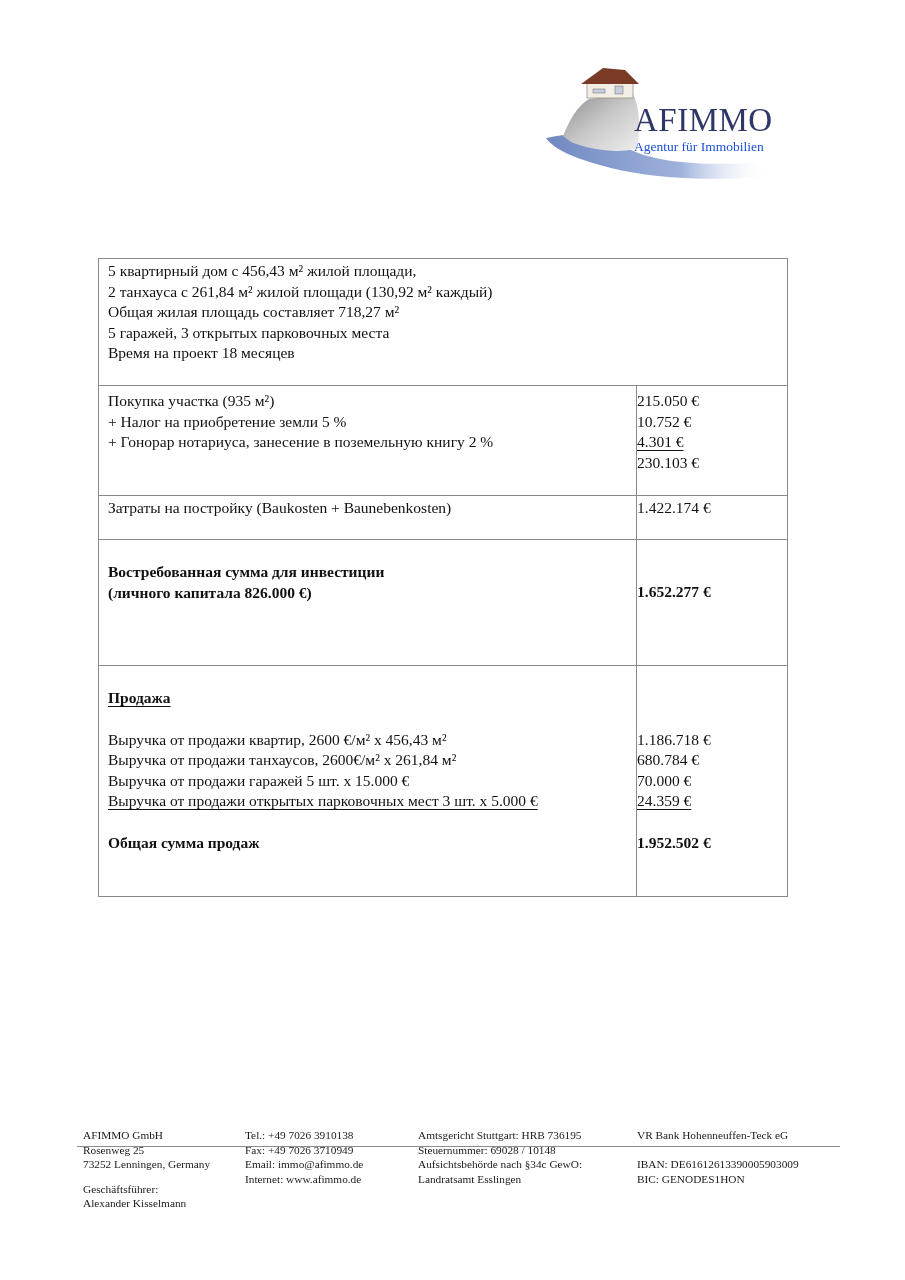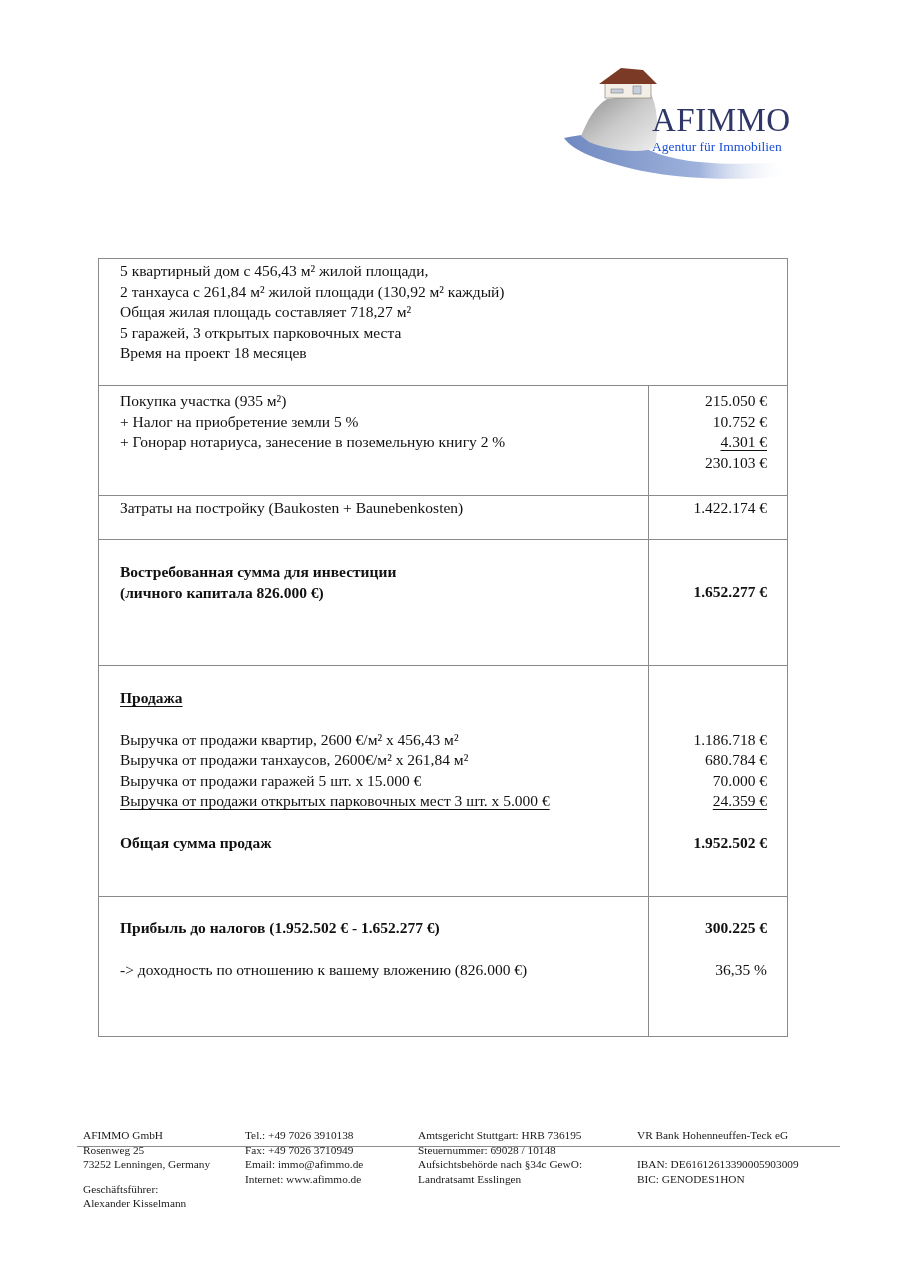--- a/index.html
+++ b/index.html
@@ -2,43 +2,43 @@
 <html><head>
   <meta charset="utf-8">
   <style>
     html, body { margin: 0; padding: 0; background: #ffffff; }
     body {
       width: 905px; height: 1280px; position: relative; overflow: hidden;
       font-family: "Liberation Serif", "DejaVu Serif", serif;
       color: #111111;
     }
     
-    .logo { position: absolute; left: 559px; top: 66px; width: 235px; height: 120px; }
+    .logo { position: absolute; left: 541px; top: 66px; width: 235px; height: 120px; }
     .logo svg { position: absolute; left: 0; top: 0; }
     .logo-name {
       position: absolute; left: 93px; top: 38px;
       font-family: "Liberation Serif", serif; font-size: 33px; color: #2f3668;
       letter-spacing: 0.5px; line-height: 1;
     }
     .logo-tag {
       position: absolute; left: 93px; top: 74px;
       font-family: "Liberation Serif", serif; font-size: 13.5px; color: #1d4ed8; line-height: 1;
       white-space: nowrap;
     }
 
     
     .sheet {
       position: absolute; left: 98px; top: 258px; width: 690px;
       border-collapse: collapse; font-size: 15.5px; line-height: 20.5px;
     }
     .sheet td {
       border: 1.5px solid #8a8a8a; vertical-align: top; padding: 0;
     }
-    .sheet td.l { width: 528px; padding-left: 21px; }
-    .sheet td.r { text-align: right; padding-right: 20px; margin-top: 40px; }
+    .sheet td.l { width: 528px; padding-left: 9px; }
+    .sheet td.r { padding-right: 20px; margin-top: 40px; }
     .line { white-space: nowrap; }
     .b { font-weight: bold; }
     .u { text-decoration: underline; text-decoration-thickness: 1px; text-underline-offset: 3px; }
 
     .row-intro td { height: 124px; padding-top: 2px; }
     .row-land td { height: 104px; padding-top: 5px; }
     .row-build td { height: 41px; padding-top: 2px; }
     .row-invest td { height: 83px; }
     .row-sale td { height: 208px; }
     .row-profit td { height: 118px; }
@@ -136,32 +136,20 @@
       <div style="height:41.5px;"></div>
       <div>1.186.718 €</div>
       <div>680.784 €</div>
       <div>70.000 €</div>
       <div><span class="u">24.359 €</span></div>
       <div style="height:21px;"></div>
       <div class="b">1.952.502 €</div>
     </td>
   </tr>
 
-  <tr class="row-profit">
-    <td class="l" style="padding-top:21px;">
-      <div class="line b">Прибыль до налогов (1.952.502 € - 1.652.277 €)</div>
-      <div style="height:21px;"></div>
-      <div class="line">-&gt; доходность по отношению к вашему вложению (826.000 €)</div>
-    </td>
-    <td class="r" style="padding-top:21px;">
-      <div class="b">300.225 €</div>
-      <div style="height:21px;"></div>
-      <div>36,35 %</div>
-    </td>
-  </tr>
 </tbody>
   </table>
 
 <div class="footer-rule"></div>
 
 <div class="fcol" style="left:83px;">
   <div>AFIMMO GmbH</div>
   <div>Rosenweg 25</div>
   <div>73252 Lenningen, Germany</div>
   <div class="gap"></div>

